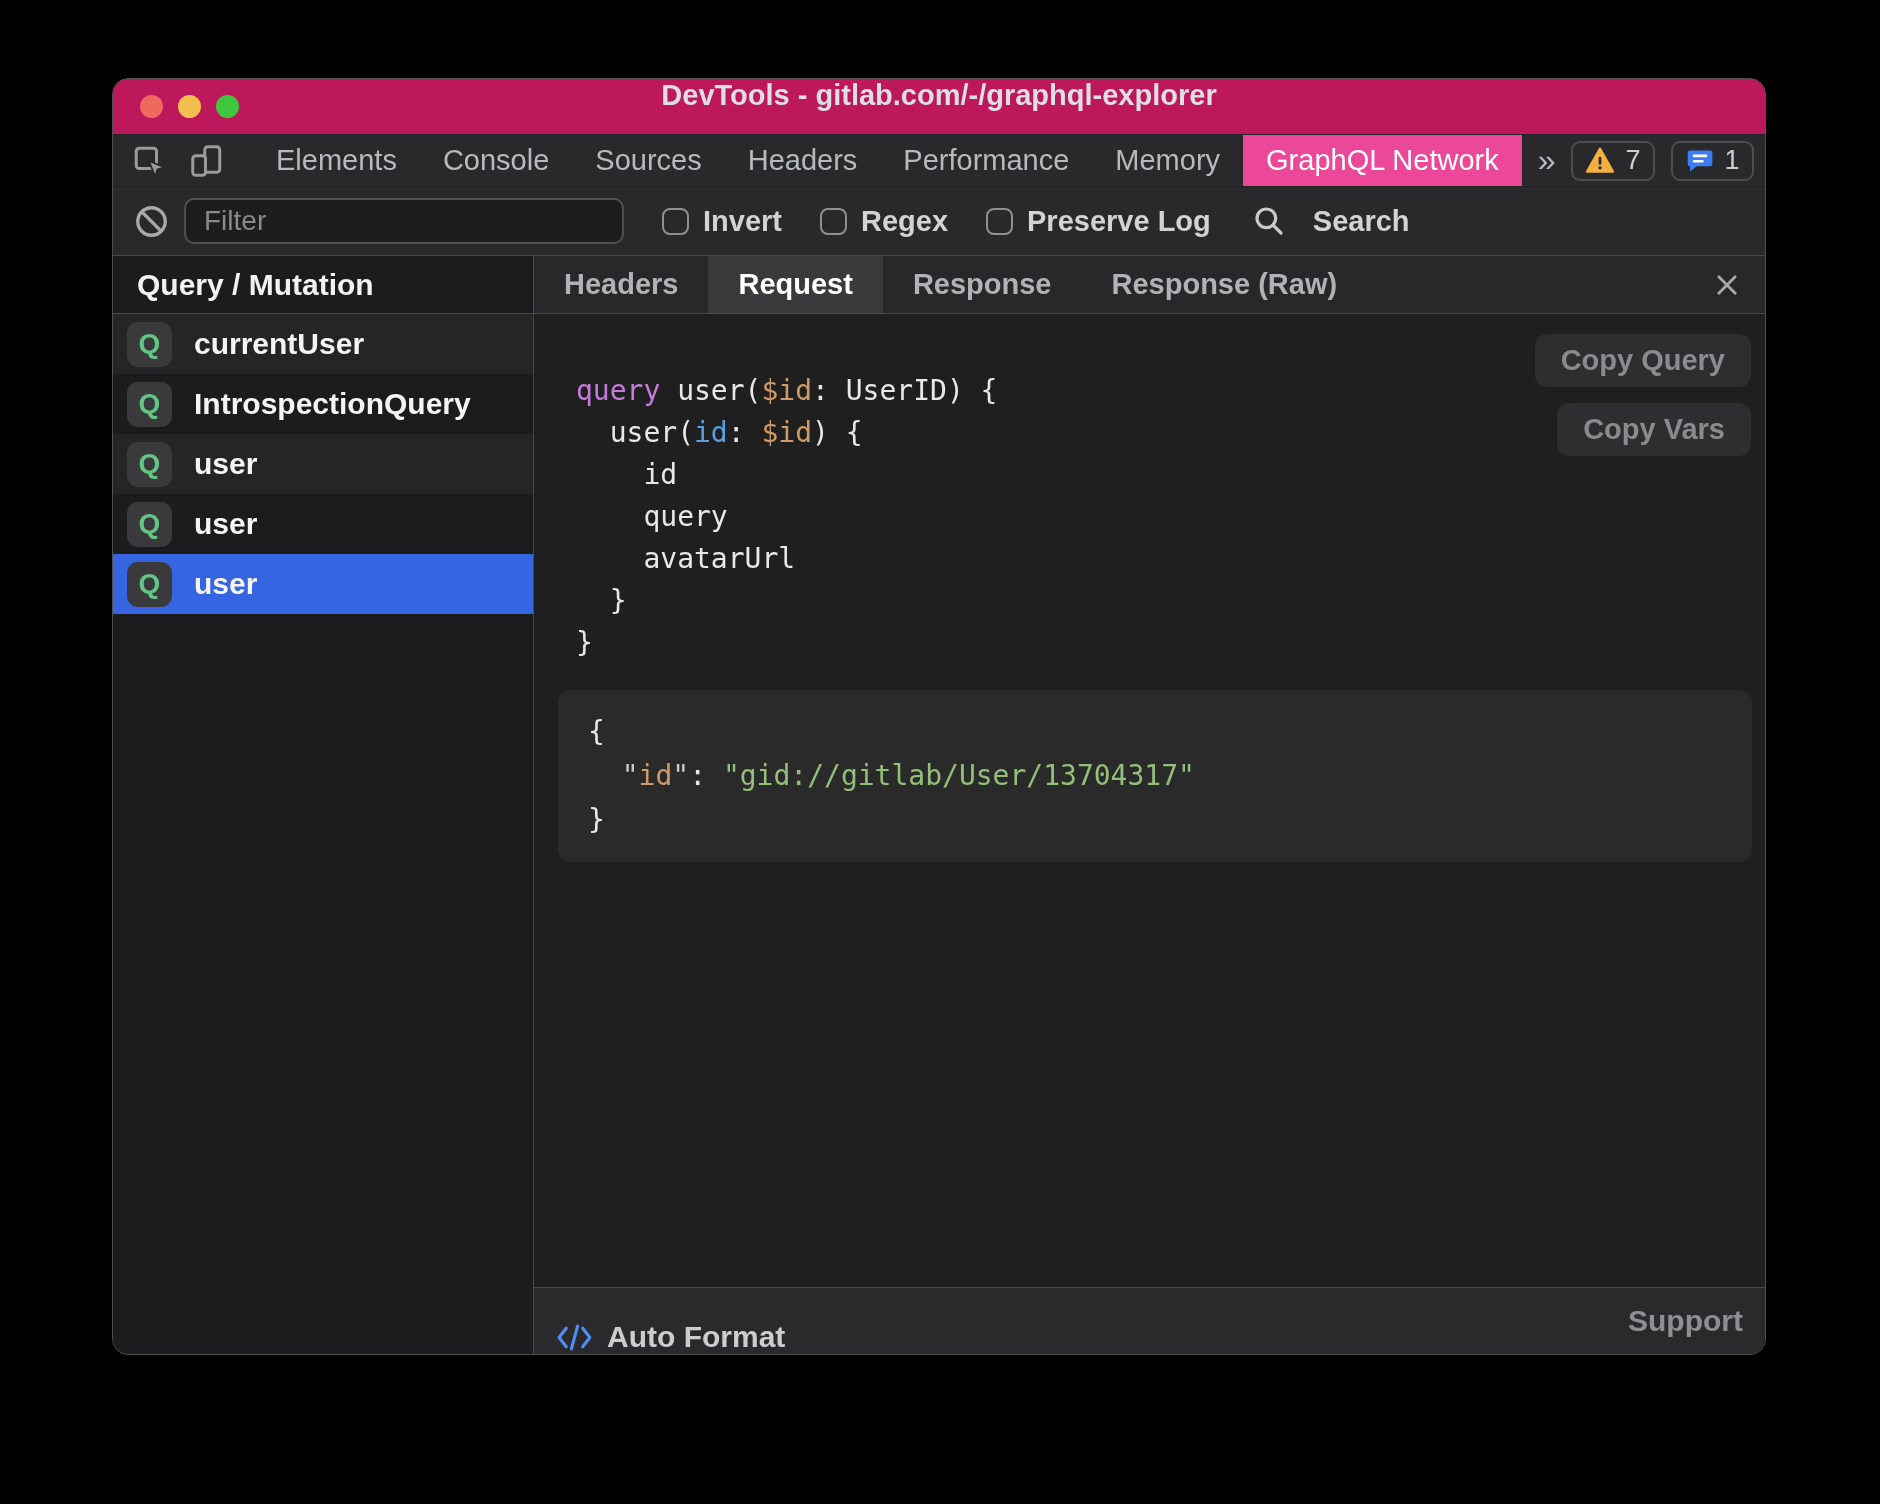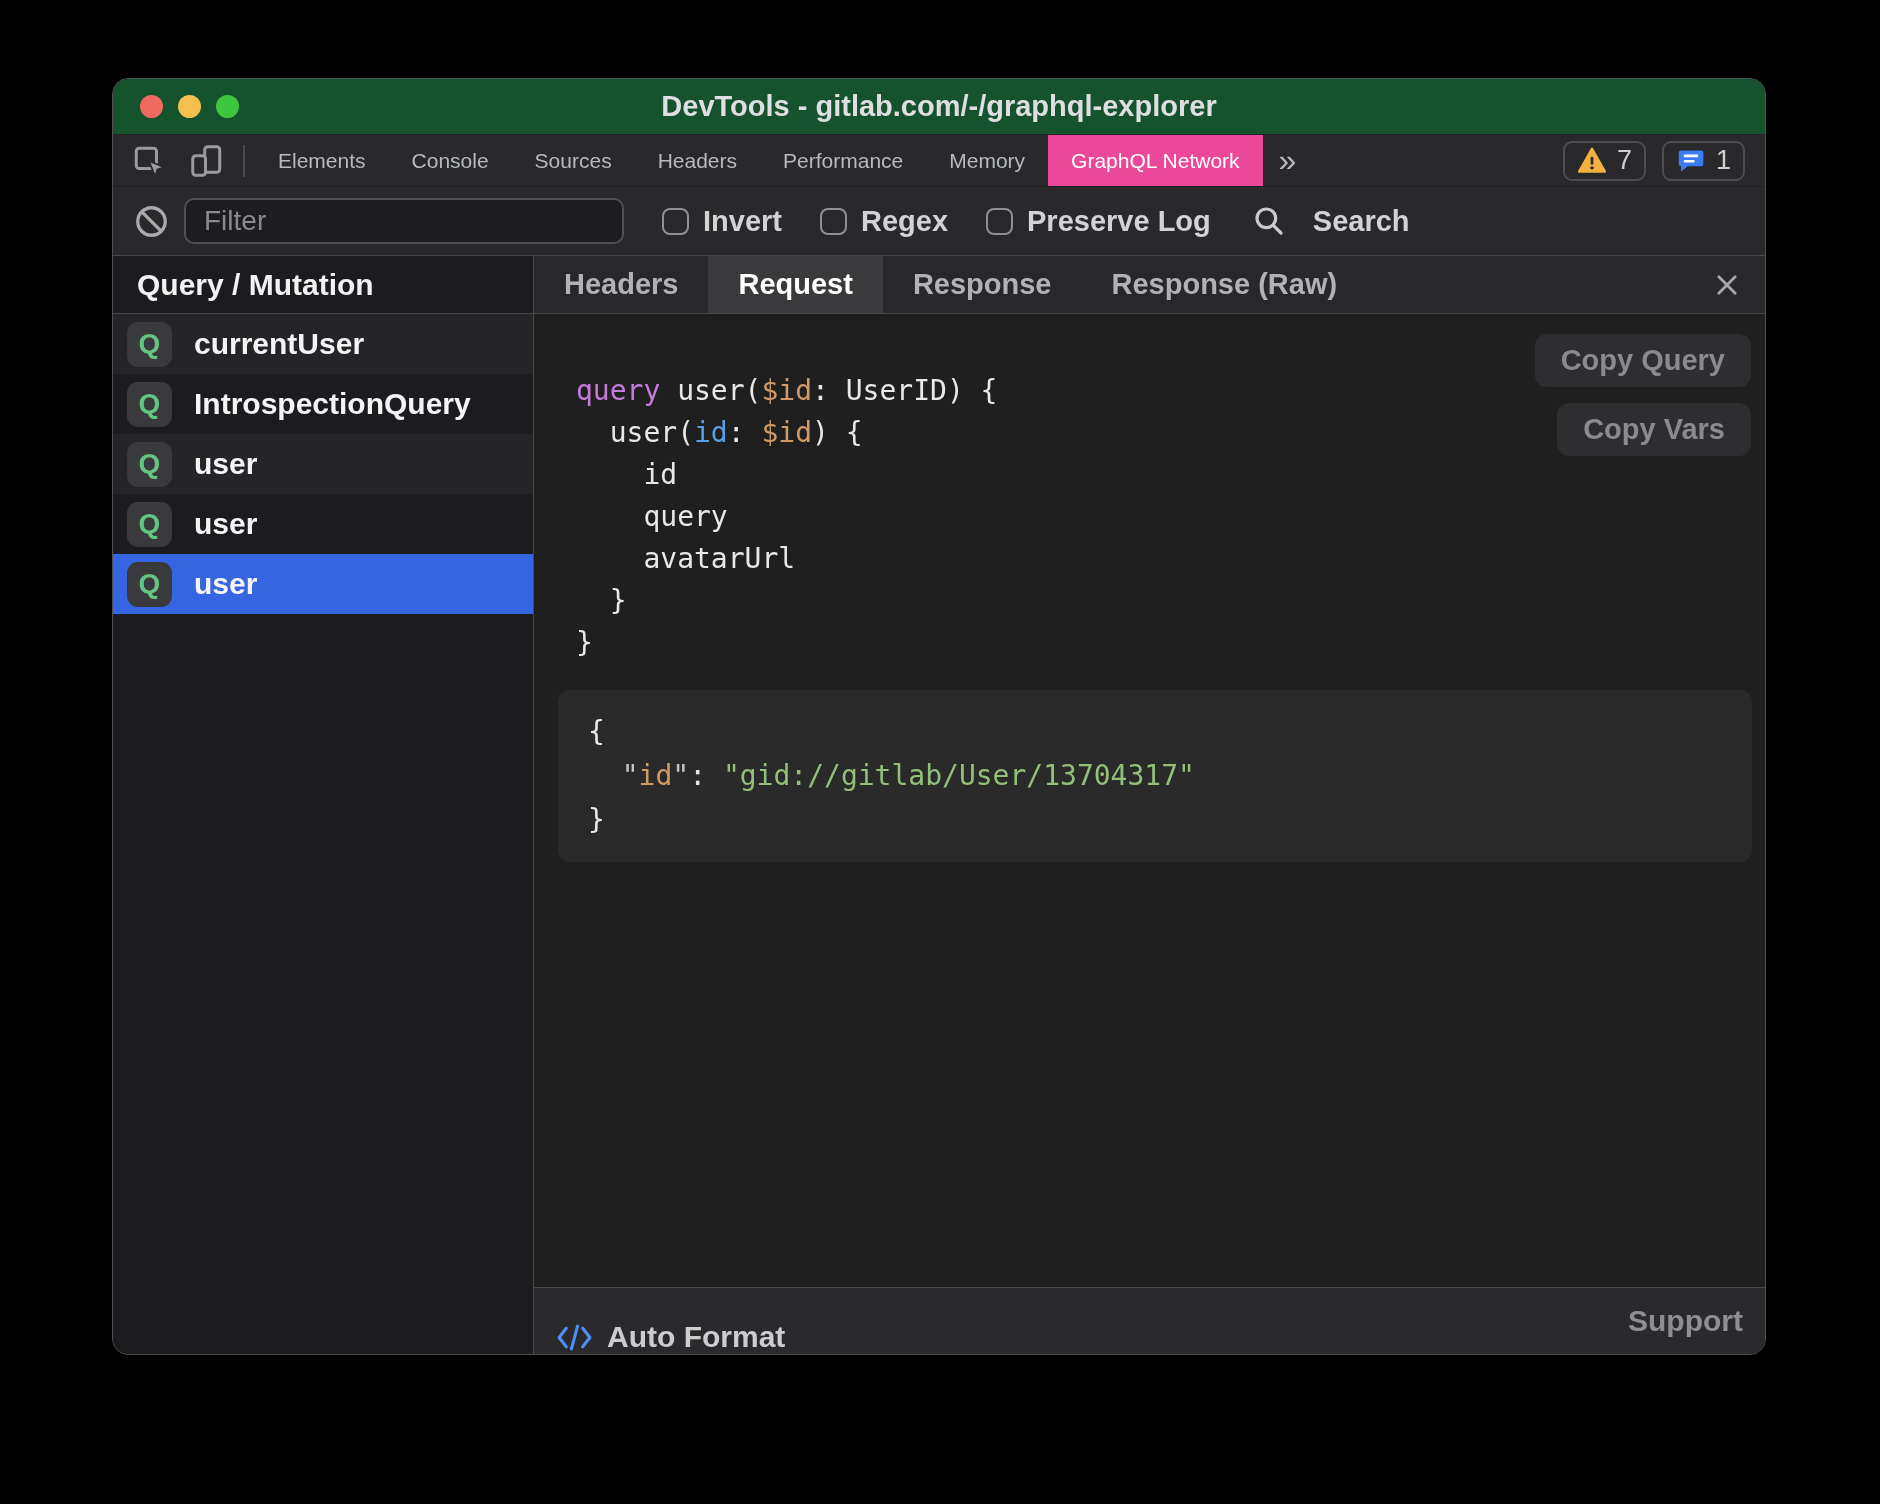--- a/index.html
+++ b/index.html
@@ -5,37 +5,37 @@
   * { box-sizing: border-box; margin: 0; padding: 0; }
   html, body { width: 1880px; height: 1504px; background: #000; overflow: hidden;
                font-family: "Liberation Sans", sans-serif; }
 
   .window { position: absolute; left: 112px; top: 78px; width: 1654px; height: 1277px;
             background: #1e1e1f; border: 1px solid #505052; border-radius: 16px;
             overflow: hidden; display: flex; flex-direction: column;
             box-shadow: 0 26px 70px rgba(0,0,0,.65); }
 
   
-  .titlebar { flex: 0 0 56px; background: #14532d; display: flex; align-items: center;
+  .titlebar { flex: 0 0 56px; background: #be185d; display: flex; 
               position: relative; border-bottom: 1px solid #232325; }
   .traffic { position: absolute; left: 27px; top: 0; height: 100%; display: flex;
              align-items: center; gap: 15px; }
   .light { width: 23px; height: 23px; border-radius: 50%; }
   .light.red { background: #ee6a5f; }
   .light.yellow { background: #f5bf4f; }
   .light.green { background: #3fc63f; }
   .wtitle { flex: 1; text-align: center; font-size: 29px; font-weight: 700; color: #dfdfe3; }
 
   
   .tabbar { flex: 0 0 52px; background: #29292b; display: flex; align-items: stretch;
             border-bottom: 1px solid #202022; }
   .tb-icons { display: flex; align-items: center; gap: 22px; padding-left: 18px; }
   .tb-icon { width: 36px; height: 36px; display: flex; align-items: center; justify-content: center; }
   .vsep { width: 2px; height: 32px; background: #4a4a4d; align-self: center; margin: 0 10px 0 18px; }
-  .tab { padding: 0 23px; display: flex; align-items: center; font-size: 21px;
+  .tab { padding: 0 23px; display: flex; align-items: center; font-size: 29px;
          color: #b6babd; white-space: nowrap; text-align: center; }
   .tab.active { background: #ec4899; color: #ffffff; font-weight: 500; }
   .chevron { display: flex; align-items: center; padding: 0 16px; color: #b6babd; font-size: 32px; }
   .tb-right { margin-left: auto; display: flex; align-items: center; gap: 16px; padding-right: 20px; }
   .badge-pill { display: flex; align-items: center; gap: 10px; border: 2px solid #4e4e52;
                 border-radius: 9px; padding: 3px 12px; height: 40px; }
   .badge-count { font-size: 27px; color: #cfcfd2; }
 
   
   .filterbar { flex: 0 0 69px; background: #29292b; border-bottom: 1px solid #48484a;

